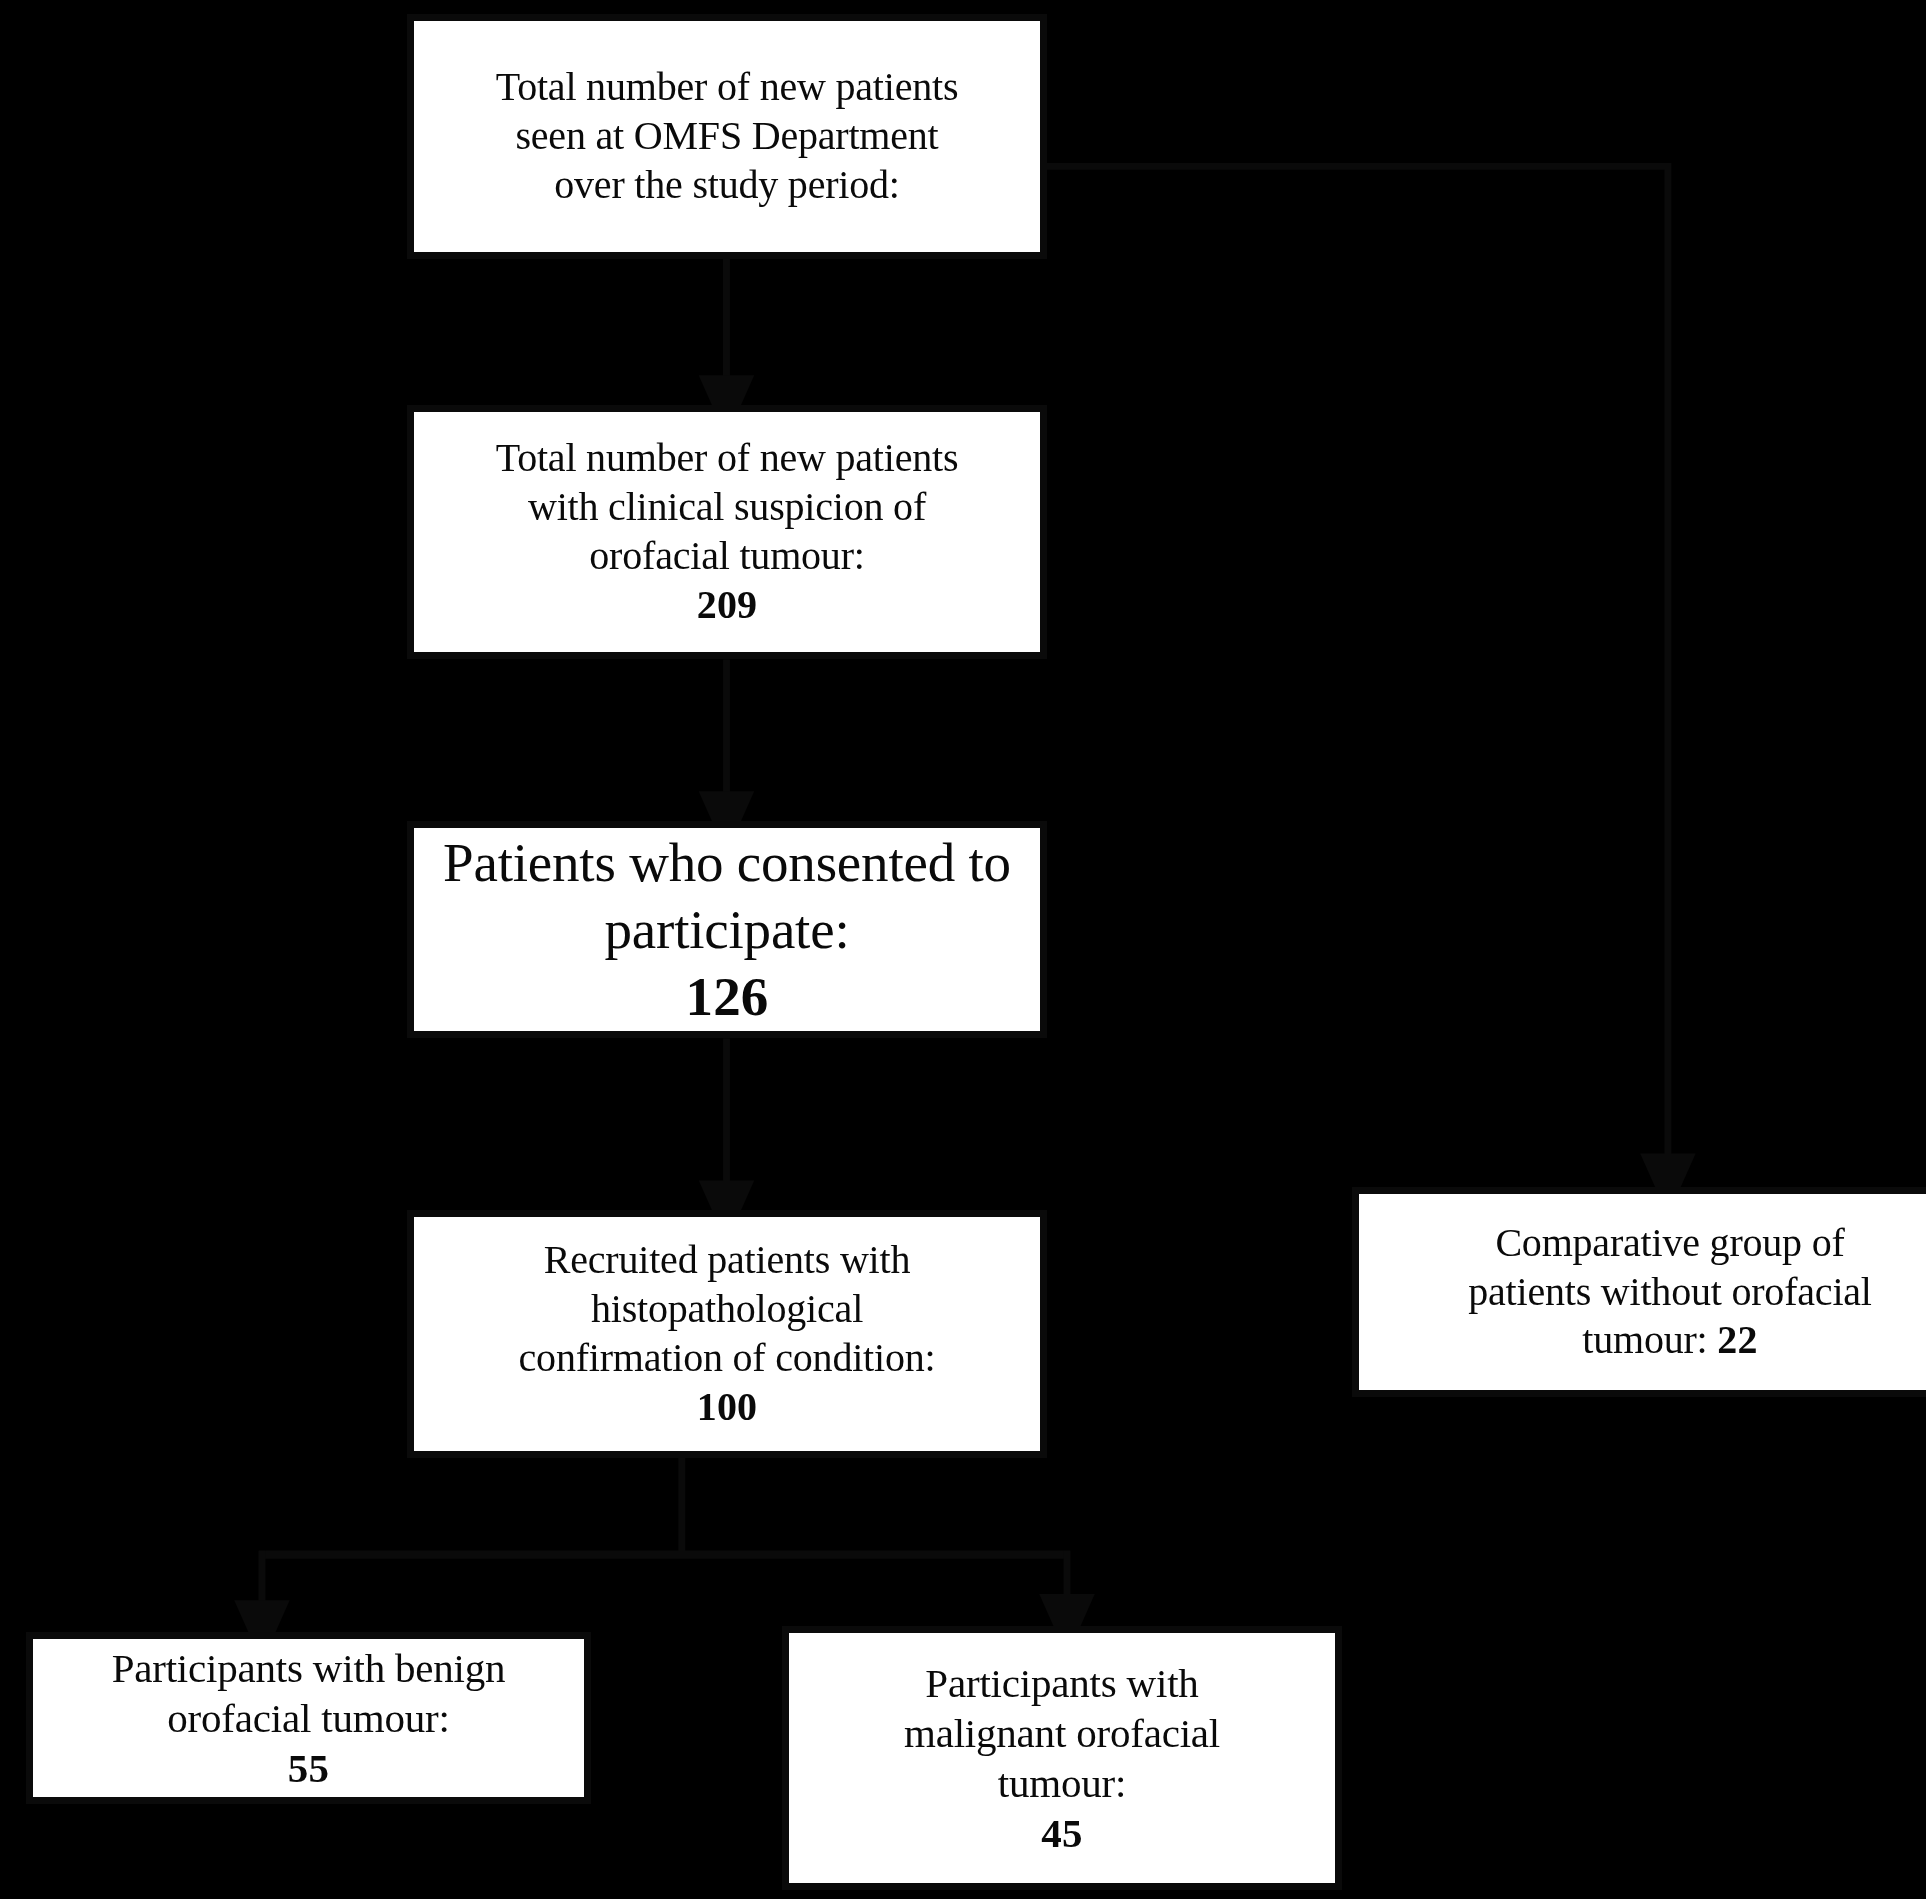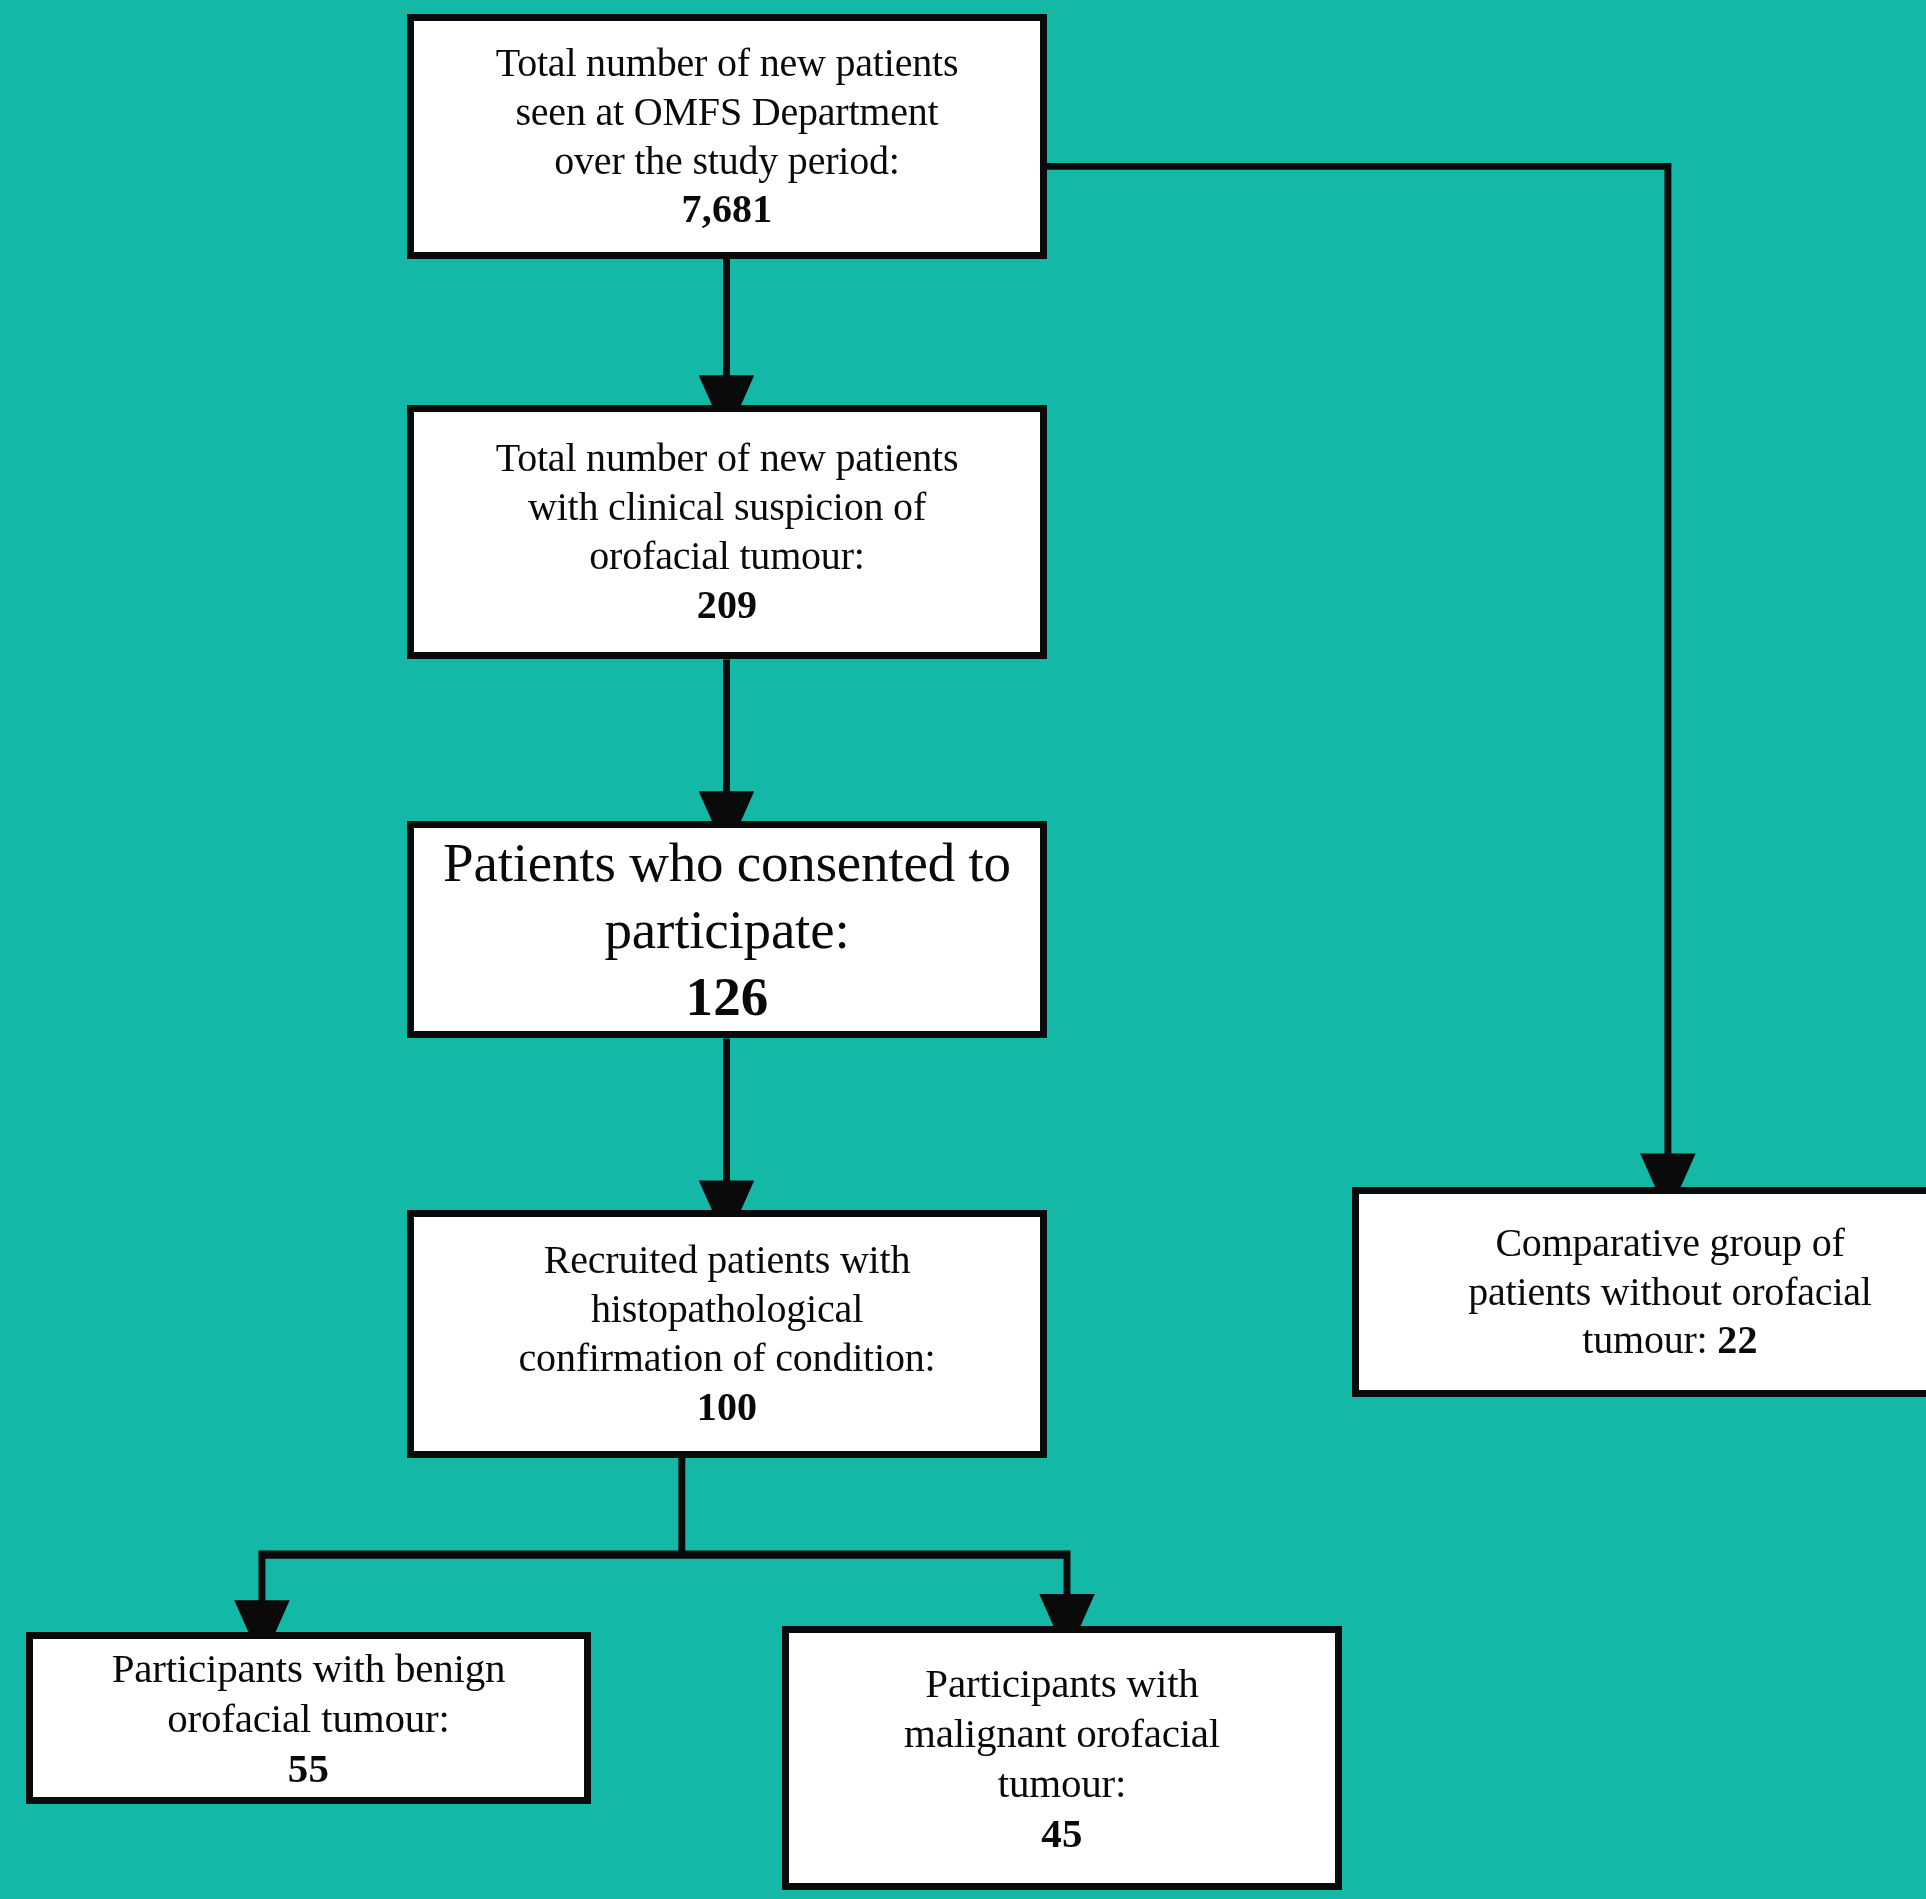--- a/index.html
+++ b/index.html
@@ -5,21 +5,21 @@
 <style>
   html, body {
     margin: 0;
     padding: 0;
     background: #ffffff;
   }
   #flow-root {
     position: relative;
     width: 1926px;
     height: 1899px;
-    background: #14b8a6;
+    background: #000000;
     font-family: "Liberation Serif", "DejaVu Serif", serif;
     overflow: hidden;
   }
   
   #connector-layer {
     position: absolute;
     left: 0;
     top: 0;
     width: 1926px;
     height: 1899px;
@@ -131,21 +131,20 @@
 
     <g>
       <line x1="1385" y1="2013" x2="1385" y2="2080" stroke="#0a0a0a" stroke-width="9" marker-end="url(#arrowhead)"></line>
     </g>
   </svg>
 
   <div class="flow-box" id="box-total-new-patients">
     <span class="box-text">Total number of new patients
 seen at OMFS  Department
 over the study period:</span>
-    <span class="box-count">7,681</span>
   </div>
 
   <div class="flow-box" id="box-clinical-suspicion">
     <span class="box-text">Total number of new patients
 with clinical suspicion of
 orofacial tumour:</span>
     <span class="box-count">209</span>
   </div>
 
   <div class="flow-box" id="box-consented">

